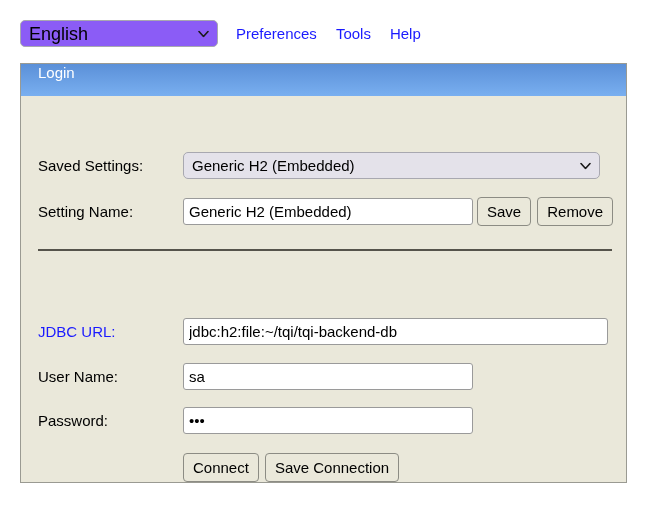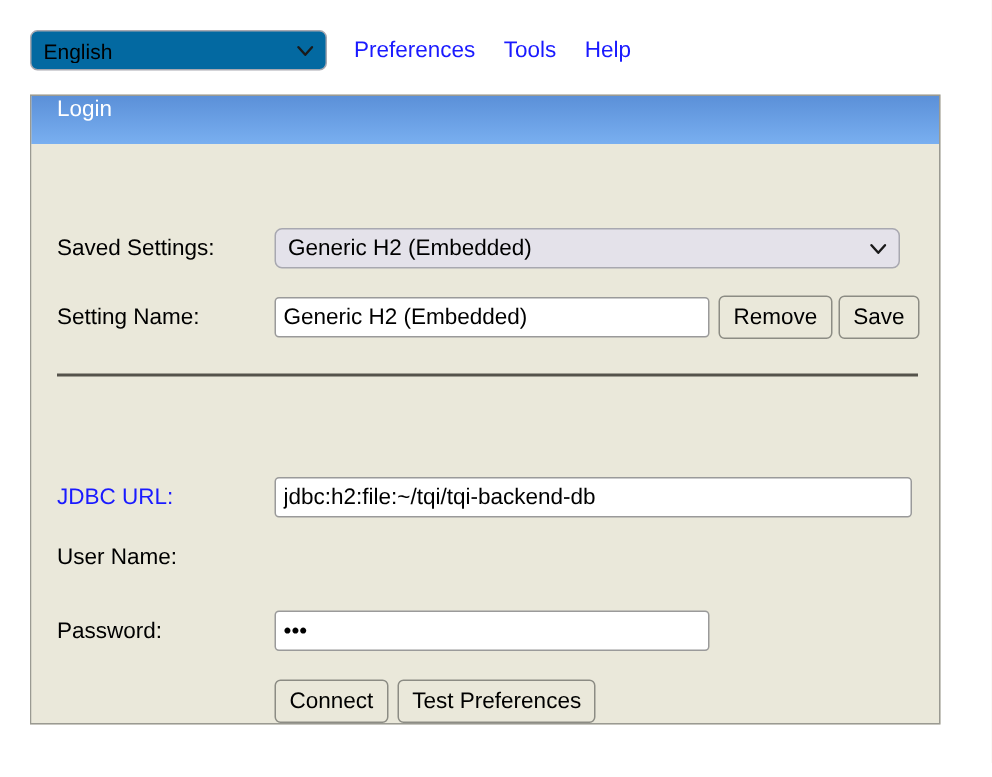--- a/index.html
+++ b/index.html
@@ -23,23 +23,23 @@
     top: 20px;
     display: flex;
     align-items: center;
     gap: 0;
   }
   .lang-select {
     width: 198px;
     height: 27px;
     box-sizing: border-box;
     font-family: "Liberation Sans", sans-serif;
-    font-size: 14px;
-    color: #000;
-    background: #0369a1;
+    font-size: 18px;
+    color: #000;
+    background: #8b5cf6;
     border: 1px solid #a8a8b0;
     border-radius: 5px;
     padding: 0 22px 0 8px;
     appearance: none;
     -webkit-appearance: none;
     position: relative;
   }
   .select-wrap {
     position: relative;
     display: inline-block;
@@ -200,41 +200,42 @@
         </select>
         <svg class="chev" viewBox="0 0 11 7">
           <path d="M1 1 L5.5 6 L10 1" stroke="#1a1a1a" stroke-width="1.6" fill="none" stroke-linecap="round" stroke-linejoin="round"></path>
         </svg>
       </span>
     </div>
 
     <div class="row" style="top:101px;">
       <span class="lbl">Setting Name:</span>
       <input type="text" class="in-mid" value="Generic H2 (Embedded)" style="">
+      <button class="btn gap4">Save</button>
       <button class="btn gap6">Remove</button>
-      <button class="btn gap4">Save</button>
     </div>
 
     <div class="divider" style="top:153px;"></div>
 
 
     <div class="row" style="top:222px;">
       <span class="lbl link">JDBC URL:</span>
       <input type="text" class="in-wide" value="jdbc:h2:file:~/tqi/tqi-backend-db" style="">
     </div>
 
     <div class="row" style="top:267px;">
       <span class="lbl">User Name:</span>
+      <input type="text" class="in-short" value="sa" style="">
     </div>
 
     <div class="row" style="top:311px;">
       <span class="lbl">Password:</span>
       <input type="text" class="in-short" value="•••" style="">
     </div>
 
     <div class="row" style="top:357px;">
       <span class="lbl"></span>
       <button class="btn">Connect</button>
-      <button class="btn gap6">Test Preferences</button>
+      <button class="btn gap6">Save Connection</button>
     </div>
 
   </div>
 </div>
 
 </body></html>

